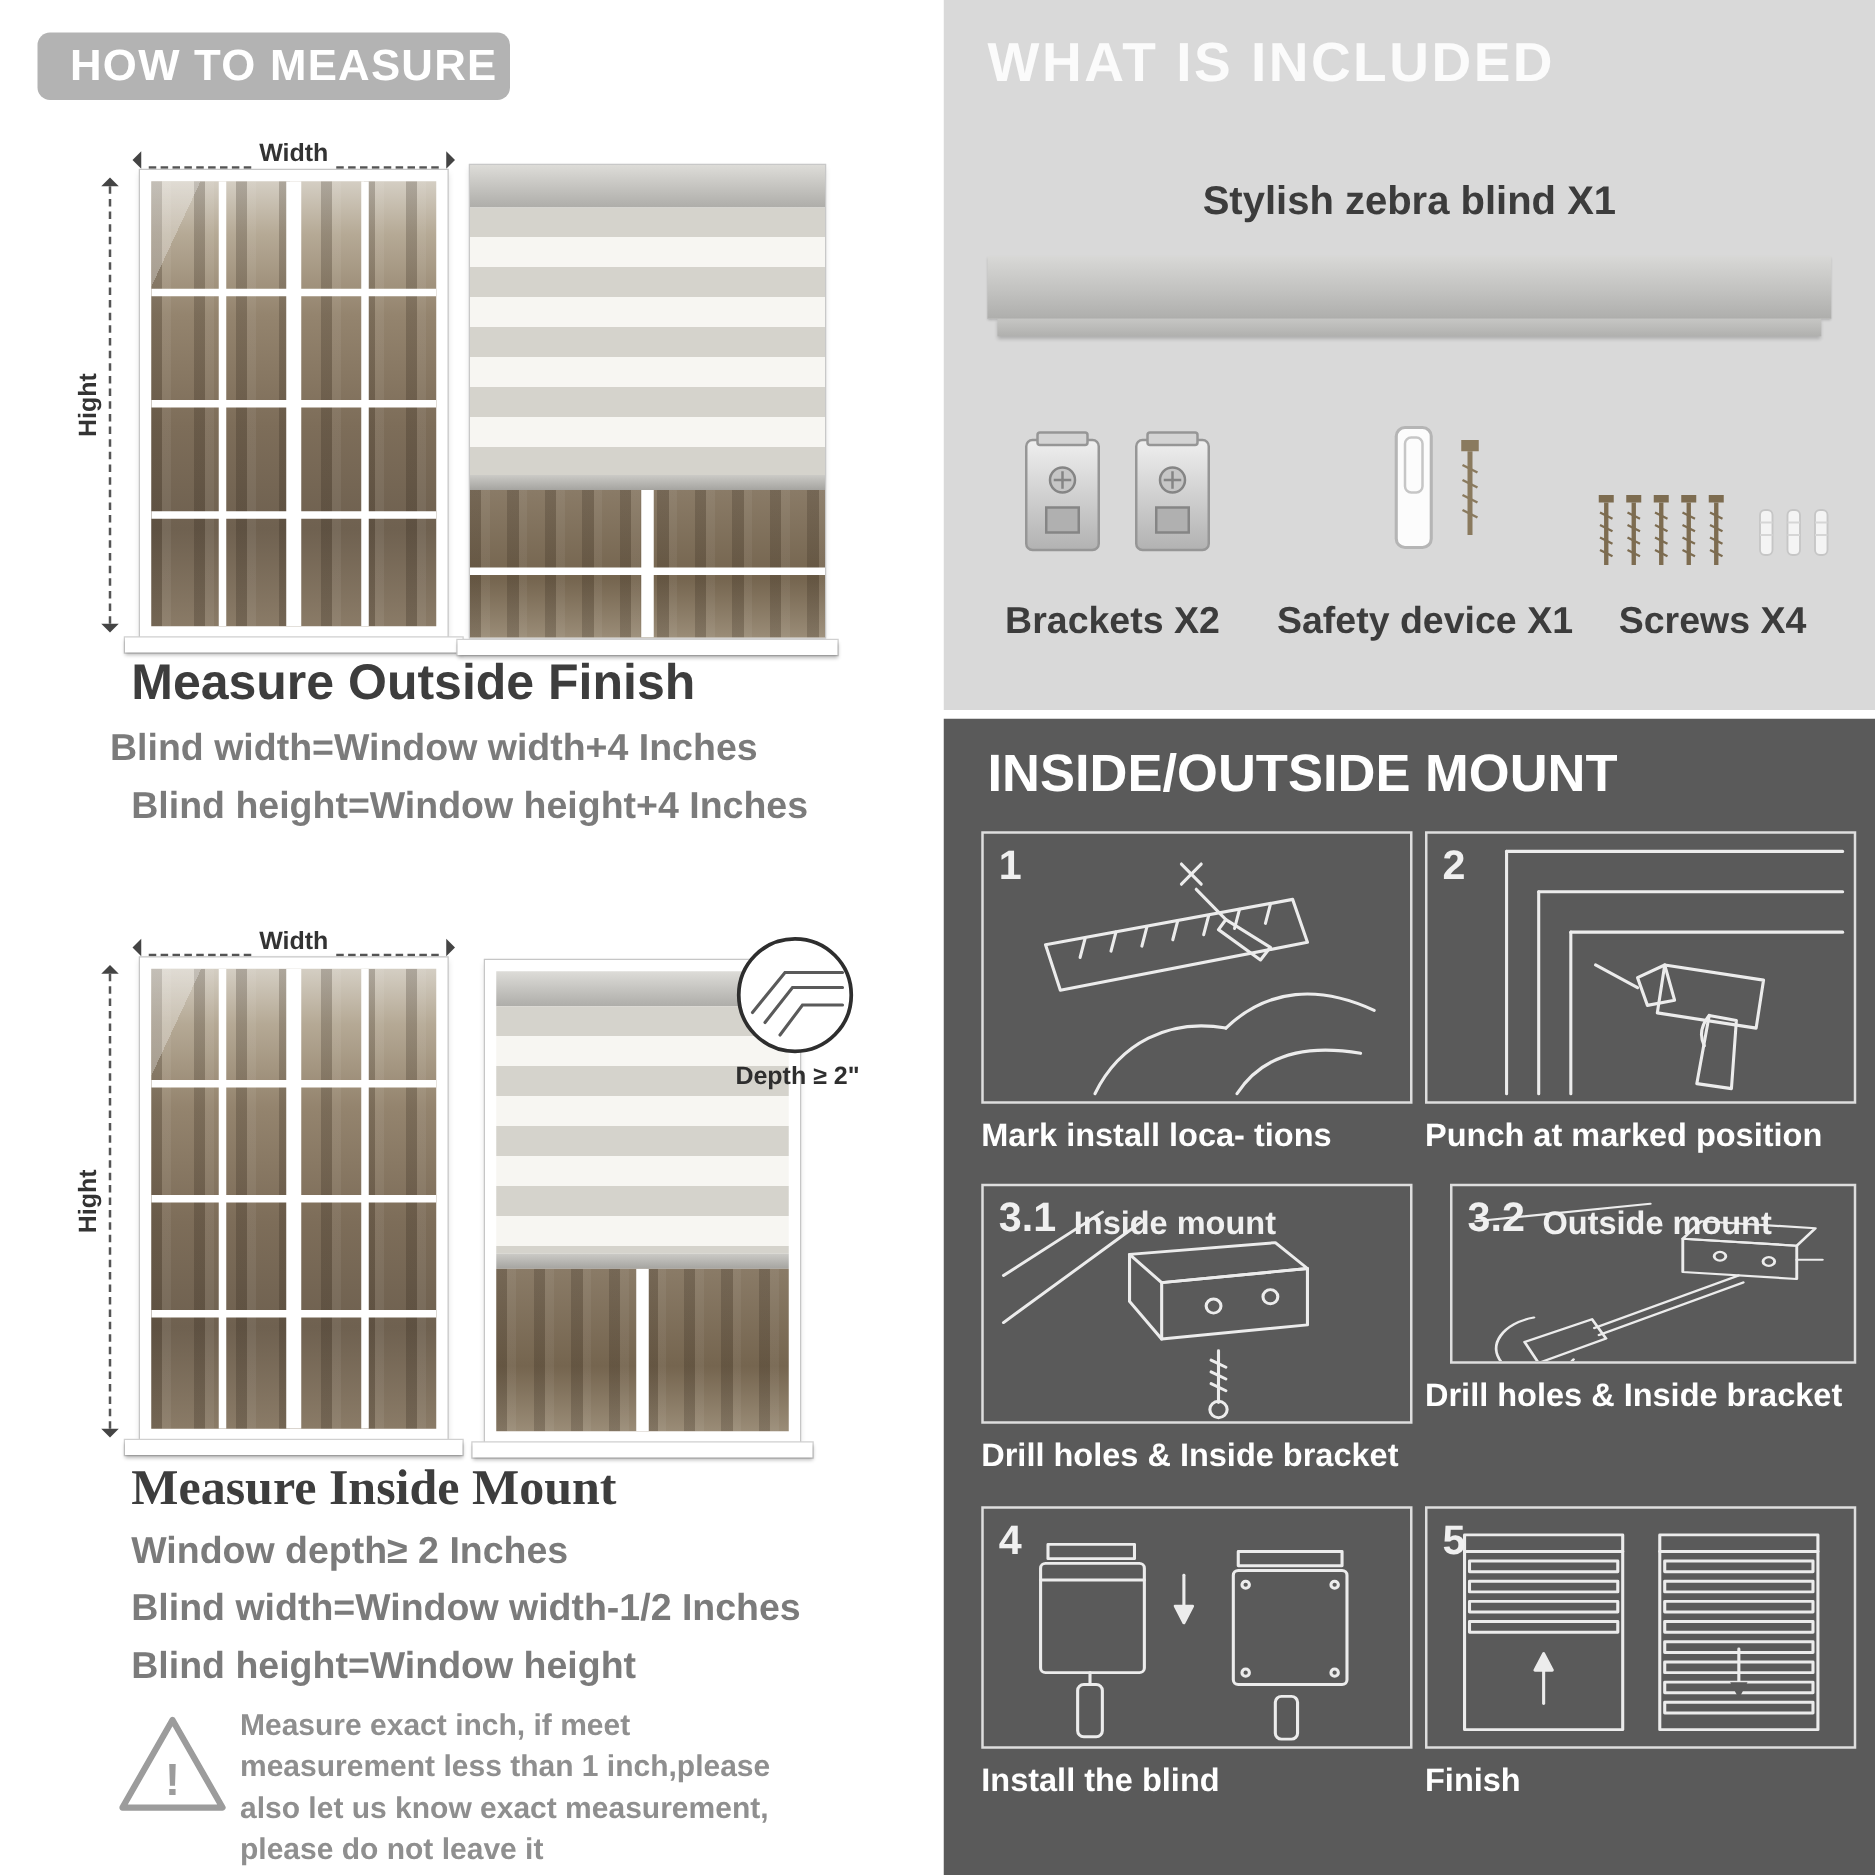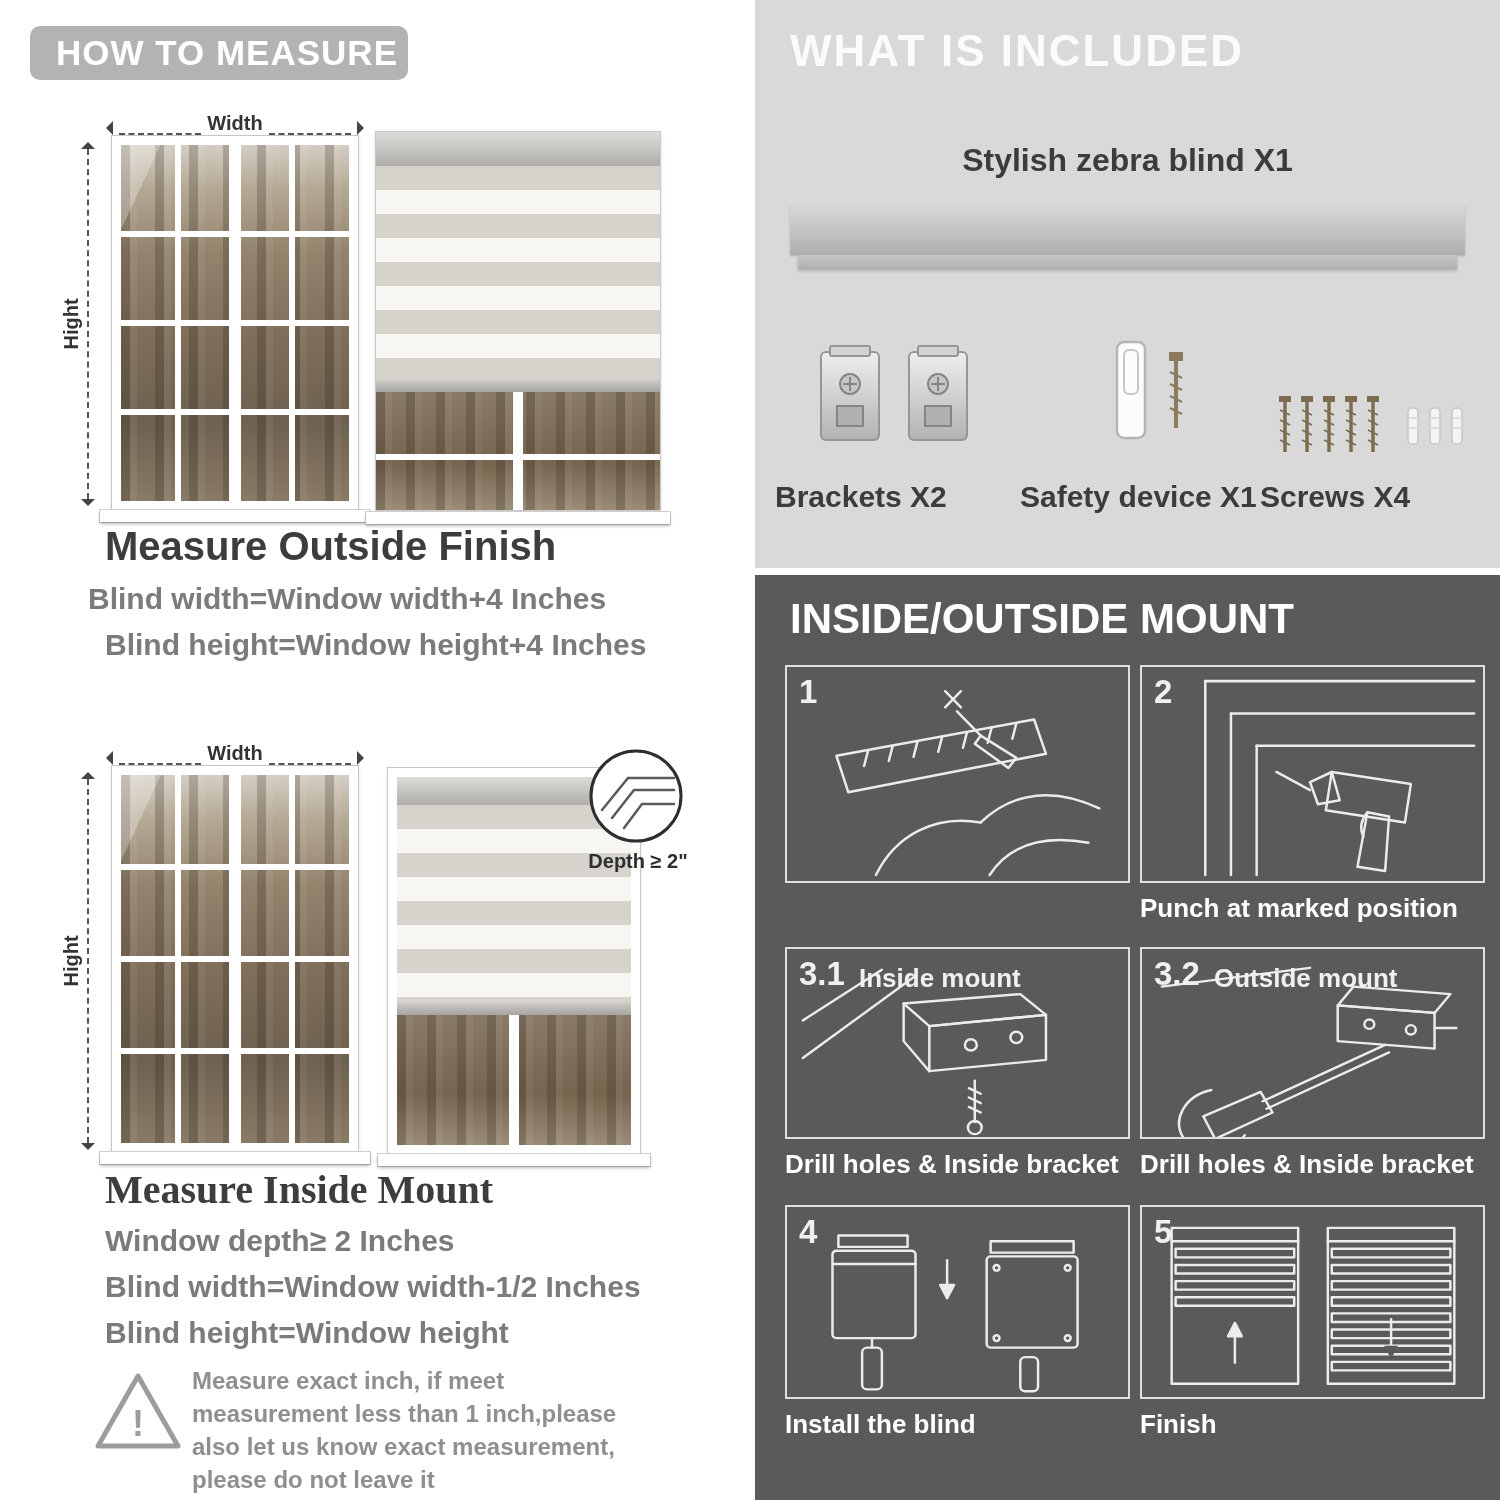--- a/index.html
+++ b/index.html
@@ -55,21 +55,21 @@
 
   
   .panel-light{position:absolute;left:755px;top:0;width:745px;height:568px;background:#d9d9d9;}
   .panel-dark{position:absolute;left:755px;top:575px;width:745px;height:925px;background:#5a5a5a;}
   .incl-header{position:absolute;left:35px;top:26px;font-size:44px;font-weight:700;color:#fbfbfb;letter-spacing:2px;}
   .blind-lbl{position:absolute;left:0;top:142px;width:100%;text-align:center;font-size:32px;font-weight:700;color:#3c3c3c;}
   .headrail{position:absolute;left:35px;top:205px;width:675px;height:50px;
             background:linear-gradient(180deg,#d8d8d6 0%,#c2c2c0 55%,#aeaeac 100%);box-shadow:0 1px 2px rgba(0,0,0,.2);}
   .headrail::after{content:"";position:absolute;left:8px;right:8px;bottom:-14px;height:14px;
             background:linear-gradient(180deg,#c6c6c4,#b0b0ae);box-shadow:0 2px 3px rgba(0,0,0,.2);}
-  .item-lbl{position:absolute;font-size:30px;font-weight:700;color:#3c3c3c;}
+  .item-lbl{position:absolute;font-size:30px;font-weight:700;color:#3c3c3c;text-align:center;}
   .item-icon{position:absolute;}
 
   .mount-header{position:absolute;left:35px;top:20px;font-size:42px;font-weight:700;color:#ffffff;}
   .step{position:absolute;width:345px;}
   .step-box{position:relative;border:2px solid #dedede;box-sizing:border-box;overflow:hidden;}
   .step-num{position:absolute;top:6px;left:12px;font-size:33px;font-weight:700;color:#f0f0f0;z-index:3;}
   .step-sublabel{position:absolute;top:14px;left:72px;font-size:26px;font-weight:700;color:#f0f0f0;z-index:3;}
   .step-caption{margin-top:10px;font-size:26px;font-weight:700;color:#ffffff;}
   .art{position:absolute;inset:0;width:100%;height:100%;}
   .art g{stroke:#ececec;stroke-width:2.5;fill:none;stroke-linecap:round;stroke-linejoin:round;}
@@ -273,20 +273,21 @@
               <line x1="207" y1="60" x2="203" y2="75"></line>
             <line x1="232" y1="56" x2="228" y2="71"></line>
             <line x1="172" y1="44" x2="196" y2="68"></line>
             <polygon points="196,68 232,90 224,100 190,76"></polygon>
             <path d="M90,206 C110,166 150,146 196,154"></path>
             <path d="M196,154 C230,122 272,120 316,140"></path>
             <path d="M205,206 C225,176 258,166 305,174"></path>
           </g>
         </svg>
       </div>
+      <div class="step-caption">Mark install loca- tions</div>
     </div>
 
     <div class="step" style="left:385px;top:90px;">
       <div class="step-box" style="height:218px;">
         <span class="step-num">2</span>
         <svg class="art" viewBox="0 0 345 212" preserveAspectRatio="none">
           <g>
             <line x1="64" y1="14" x2="336" y2="14"></line>
             <line x1="90" y1="46" x2="336" y2="46"></line>
             <line x1="116" y1="78" x2="336" y2="78"></line>
@@ -322,21 +323,21 @@
             <line x1="184" y1="158" x2="196" y2="164"></line>
             <line x1="184" y1="168" x2="196" y2="174"></line>
             <circle cx="190" cy="190" r="7"></circle>
           </g>
         </svg>
       </div>
       <div class="step-caption">Drill holes &amp;  Inside bracket</div>
     </div>
 
     <div class="step" style="left:385px;top:372px;">
-      <div class="step-box" style="height:192px;">
+      <div class="step-box" style="height:144px;margin-left:20px;">
         <span class="step-num">3.2</span>
         <span class="step-sublabel">Outside mount</span>
         <svg class="art" viewBox="0 0 345 200" preserveAspectRatio="none">
           <g>
             <line x1="20" y1="40" x2="170" y2="20"></line>
             <polygon points="214,40 312,48 296,68 198,60"></polygon>
             <polygon points="198,60 296,68 296,106 198,98"></polygon>
             <circle cx="230" cy="80" r="5"></circle>
               <circle cx="272" cy="86" r="5"></circle>
             <line x1="296" y1="84" x2="318" y2="84"></line>

